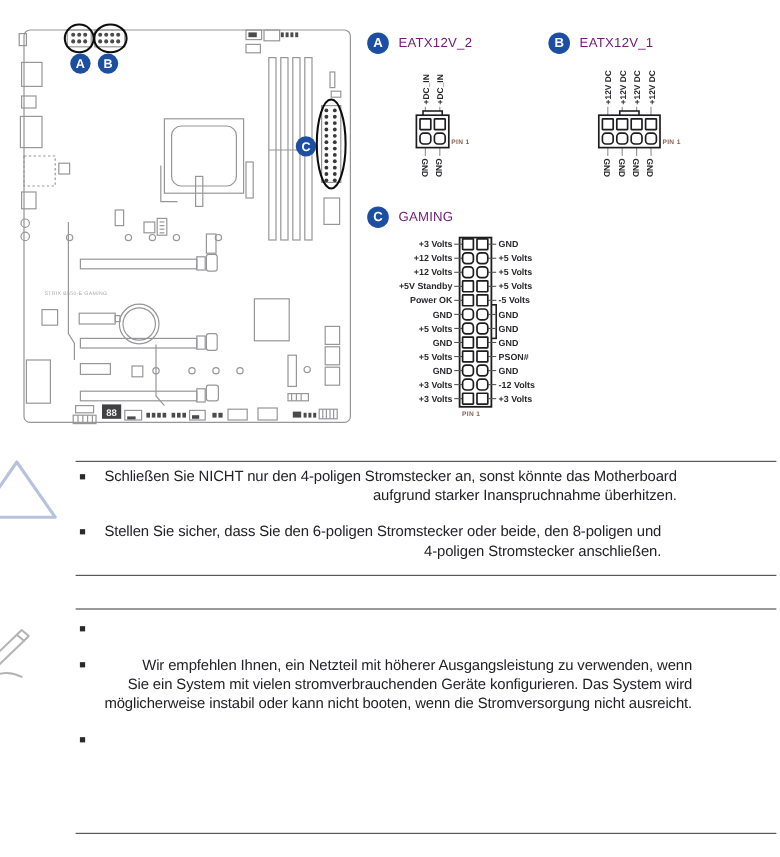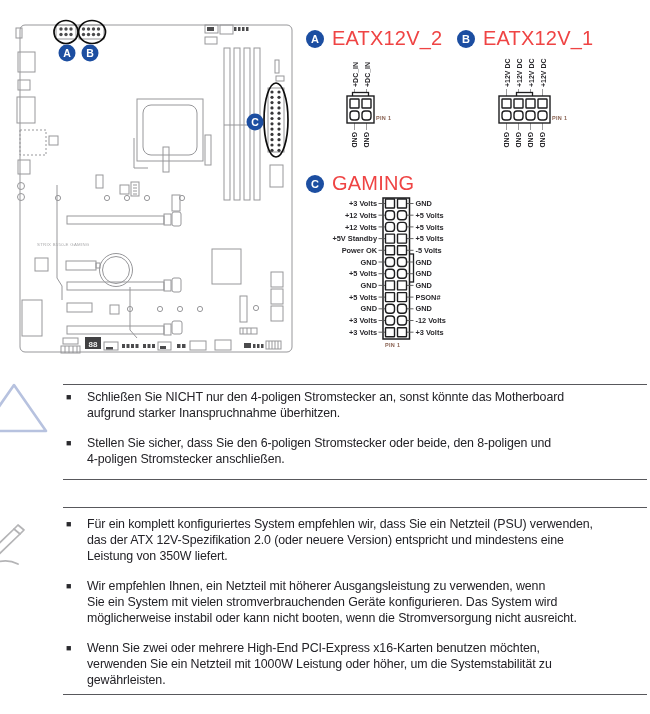--- a/index.html
+++ b/index.html
@@ -3,27 +3,27 @@
 <meta charset="utf-8">
 <style>
   html,body{margin:0;padding:0;background:#ffffff;}
   #page{position:relative;width:650px;height:714px;background:#fff;overflow:hidden;
         font-family:"Liberation Sans",sans-serif;}
   .abs{position:absolute;}
   
   .conn-header{position:absolute;display:flex;align-items:center;gap:8px;}
   .badge{width:18px;height:18px;border-radius:50%;background:#1c4ea1;color:#fff;
          font-size:11px;font-weight:bold;display:flex;align-items:center;justify-content:center;}
-  .conn-title{font-size:20px;color:#ef4444;letter-spacing:.2px;}
+  .conn-title{font-size:11px;color:#701a75;letter-spacing:.2px;}
   
   .divider{position:absolute;left:63px;width:584px;height:1.4px;background:#58585c;}
   .bullets{position:absolute;left:64px;width:575px;}
   .bullet-row{display:flex;margin-bottom:14px;}
   .bullet-dot{width:21px;flex:0 0 21px;color:#2a2a2e;font-size:9px;line-height:16px;padding-left:2px;}
-  .bullet-text{white-space:pre;font-size:12.4px;line-height:16px;color:#232227;letter-spacing:-0.1px;}
+  .bullet-text{white-space:pre;font-size:12.4px;line-height:16px;color:#232227;letter-spacing:-0.1px;text-align:right;}
   svg text{font-family:"Liberation Sans",sans-serif;}
   .boardline{fill:none;stroke:#97979a;stroke-width:1;}
   .boardfill{fill:#4b4b4d;stroke:none;}
 </style>
 </head>
 <body>
 
 <div id="page">
 
   <svg class="abs" style="left:0;top:0" width="300" height="372" viewBox="0 0 300 372">
@@ -394,31 +394,25 @@
     <div class="bullet-row">
       <span class="bullet-dot">■</span>
       <span class="bullet-text">Stellen Sie sicher, dass Sie den 6-poligen Stromstecker oder beide, den 8-poligen und
 4-poligen Stromstecker anschließen.</span>
     </div>
   </div>
 
   <div class="bullets" style="top:516px">
     <div class="bullet-row">
       <span class="bullet-dot">■</span>
-      <span class="bullet-text">Für ein komplett konfiguriertes System empfehlen wir, dass Sie ein Netzteil (PSU) verwenden,
-das der ATX 12V-Spezifikation 2.0 (oder neuere Version) entspricht und mindestens eine
-Leistung von 350W liefert.</span>
     </div>
     <div class="bullet-row">
       <span class="bullet-dot">■</span>
       <span class="bullet-text">Wir empfehlen Ihnen, ein Netzteil mit höherer Ausgangsleistung zu verwenden, wenn
 Sie ein System mit vielen stromverbrauchenden Geräte konfigurieren. Das System wird
 möglicherweise instabil oder kann nicht booten, wenn die Stromversorgung nicht ausreicht.</span>
     </div>
     <div class="bullet-row">
       <span class="bullet-dot">■</span>
-      <span class="bullet-text">Wenn Sie zwei oder mehrere High-End PCI-Express x16-Karten benutzen möchten,
-verwenden Sie ein Netzteil mit 1000W Leistung oder höher, um die Systemstabilität zu
-gewährleisten.</span>
     </div>
   </div>
 
 </div>
 
 </body></html>

